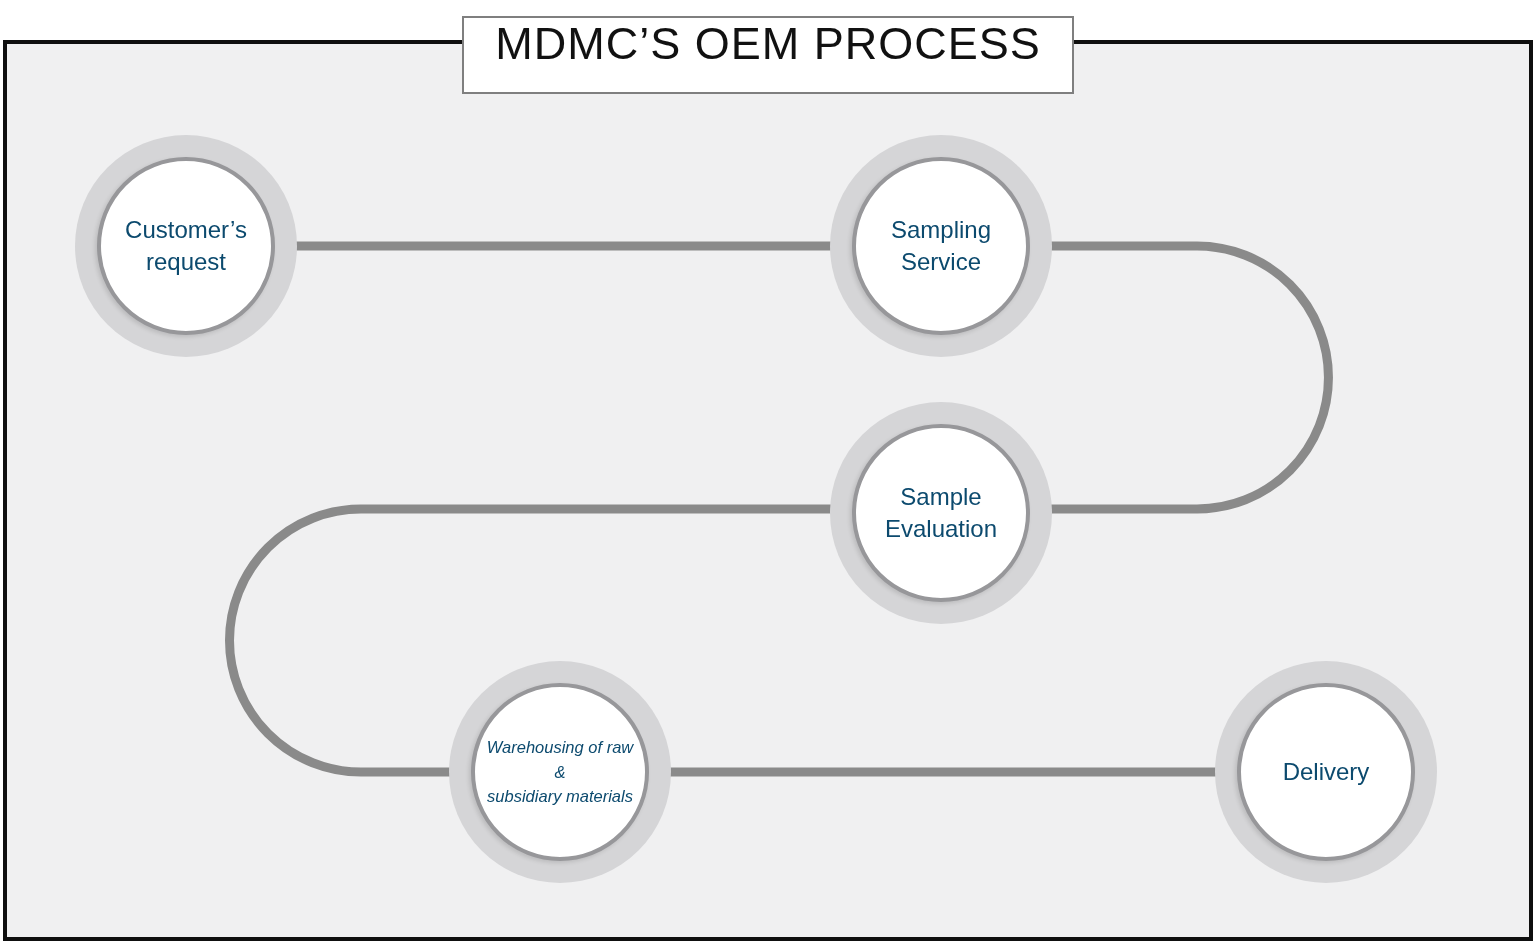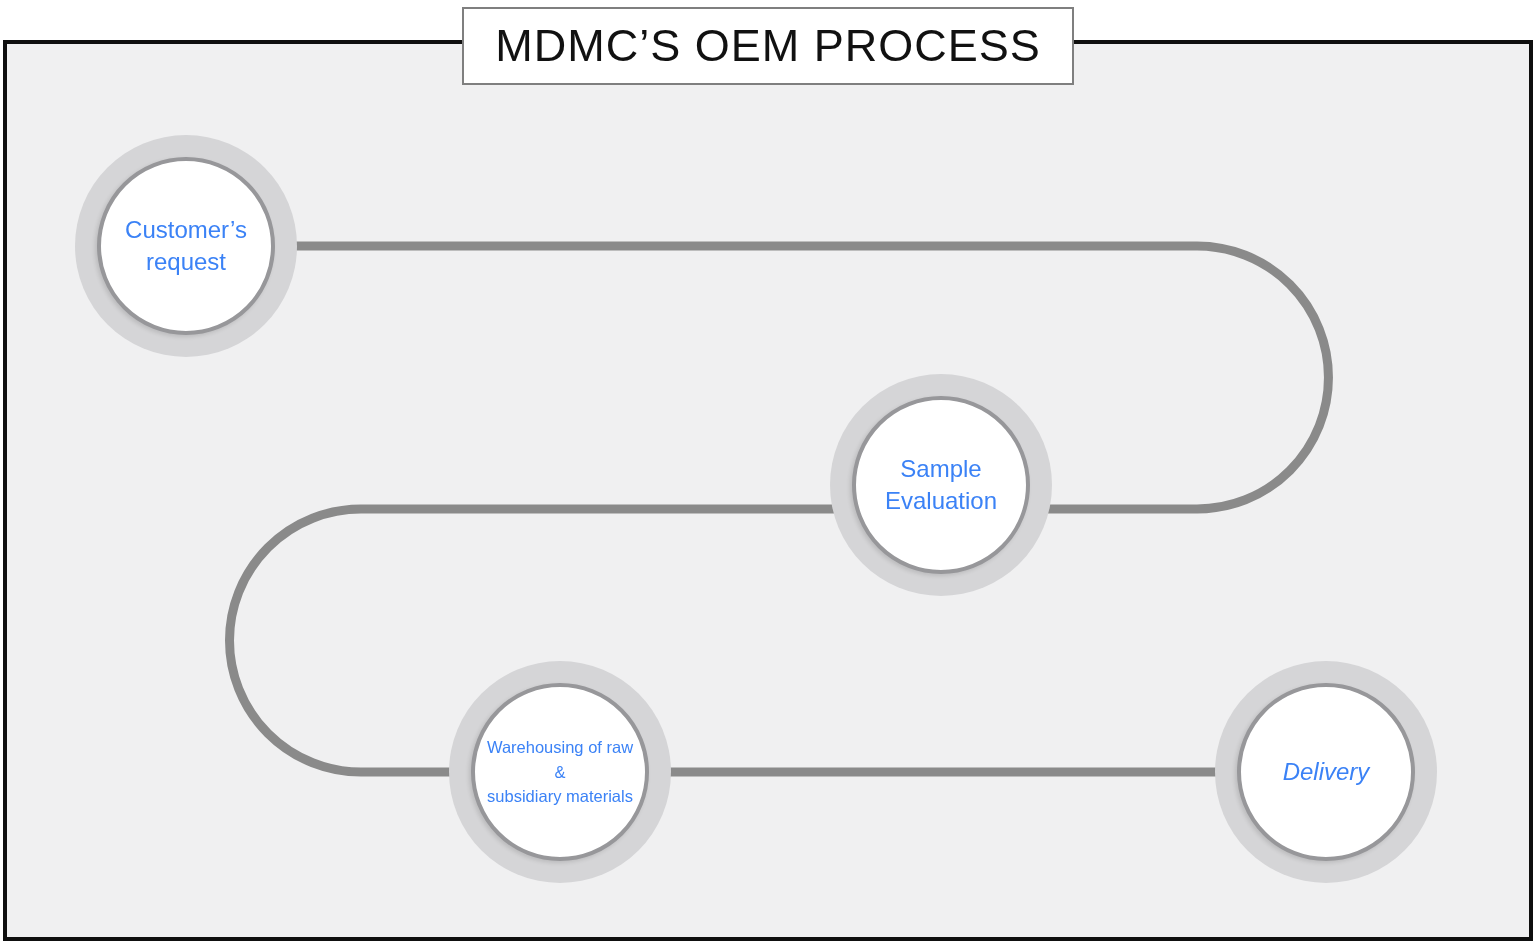--- a/index.html
+++ b/index.html
@@ -23,28 +23,28 @@
     width: 1522px;
     height: 893px;
     border: 4px solid #0f0f0f;
     background: #f0f0f1;
     z-index: 1;
   }
   .title-box {
     position: absolute;
     left: 50%;
     transform: translateX(-50%);
-    top: 7px;
+    top: 16px;
     width: 608px;
     height: 74px;
     background: #ffffff;
     border: 2px solid #7f7f7f;
     z-index: 4;
     display: flex;
-    align-items: center;
+    align-items: flex-start;
     justify-content: center;
   }
   .title-text {
     font-size: 45px;
     font-weight: 400;
     letter-spacing: 1px;
     color: #111111;
     white-space: nowrap;
   }
   .connector-svg {
@@ -72,29 +72,30 @@
     border-radius: 50%;
     background: #ffffff;
     border: 4px solid #97979a;
     box-shadow: -2px 2px 4px rgba(0,0,0,0.12);
     display: flex;
     align-items: center;
     justify-content: center;
     text-align: center;
   }
   .node-label {
-    color: #3b82f6;
+    color: #0c4a6e;
     font-size: 24px;
     line-height: 1.35;
     white-space: pre-line;
     padding: 0 6px;
   }
   .node-label.small {
     font-size: 16.5px;
     line-height: 1.5;
+    font-style: italic;
   }
 </style>
 </head>
 <body>
 
 <div class="stage">
 
   <div class="frame"></div>
 
   <svg class="connector-svg" viewBox="0 0 1536 945">
@@ -102,39 +103,45 @@
   </svg>
 
   <div class="node" style="left:75px; top:135px;">
     <div class="node-inner">
       <div class="node-label">Customer’s
 request</div>
     </div>
   </div>
 
 
+  <div class="node" style="left:830px; top:135px;">
+    <div class="node-inner">
+      <div class="node-label">Sampling
+Service</div>
+    </div>
+  </div>
 
 
-  <div class="node" style="left:830px; top:374px;">
+  <div class="node" style="left:830px; top:402px;">
     <div class="node-inner">
       <div class="node-label">Sample
 Evaluation</div>
     </div>
   </div>
 
   <div class="node" style="left:449px; top:661px;">
     <div class="node-inner">
       <div class="node-label small">Warehousing of raw
 &amp;
 subsidiary materials</div>
     </div>
   </div>
 
 
-  <div class="node" style="left:1215px; top:661px;font-style:italic;">
+  <div class="node" style="left:1215px; top:661px;">
     <div class="node-inner">
       <div class="node-label">Delivery</div>
     </div>
   </div>
 
   <div class="title-box">
     <div class="title-text">MDMC’S OEM PROCESS</div>
   </div>
 
 </div>

